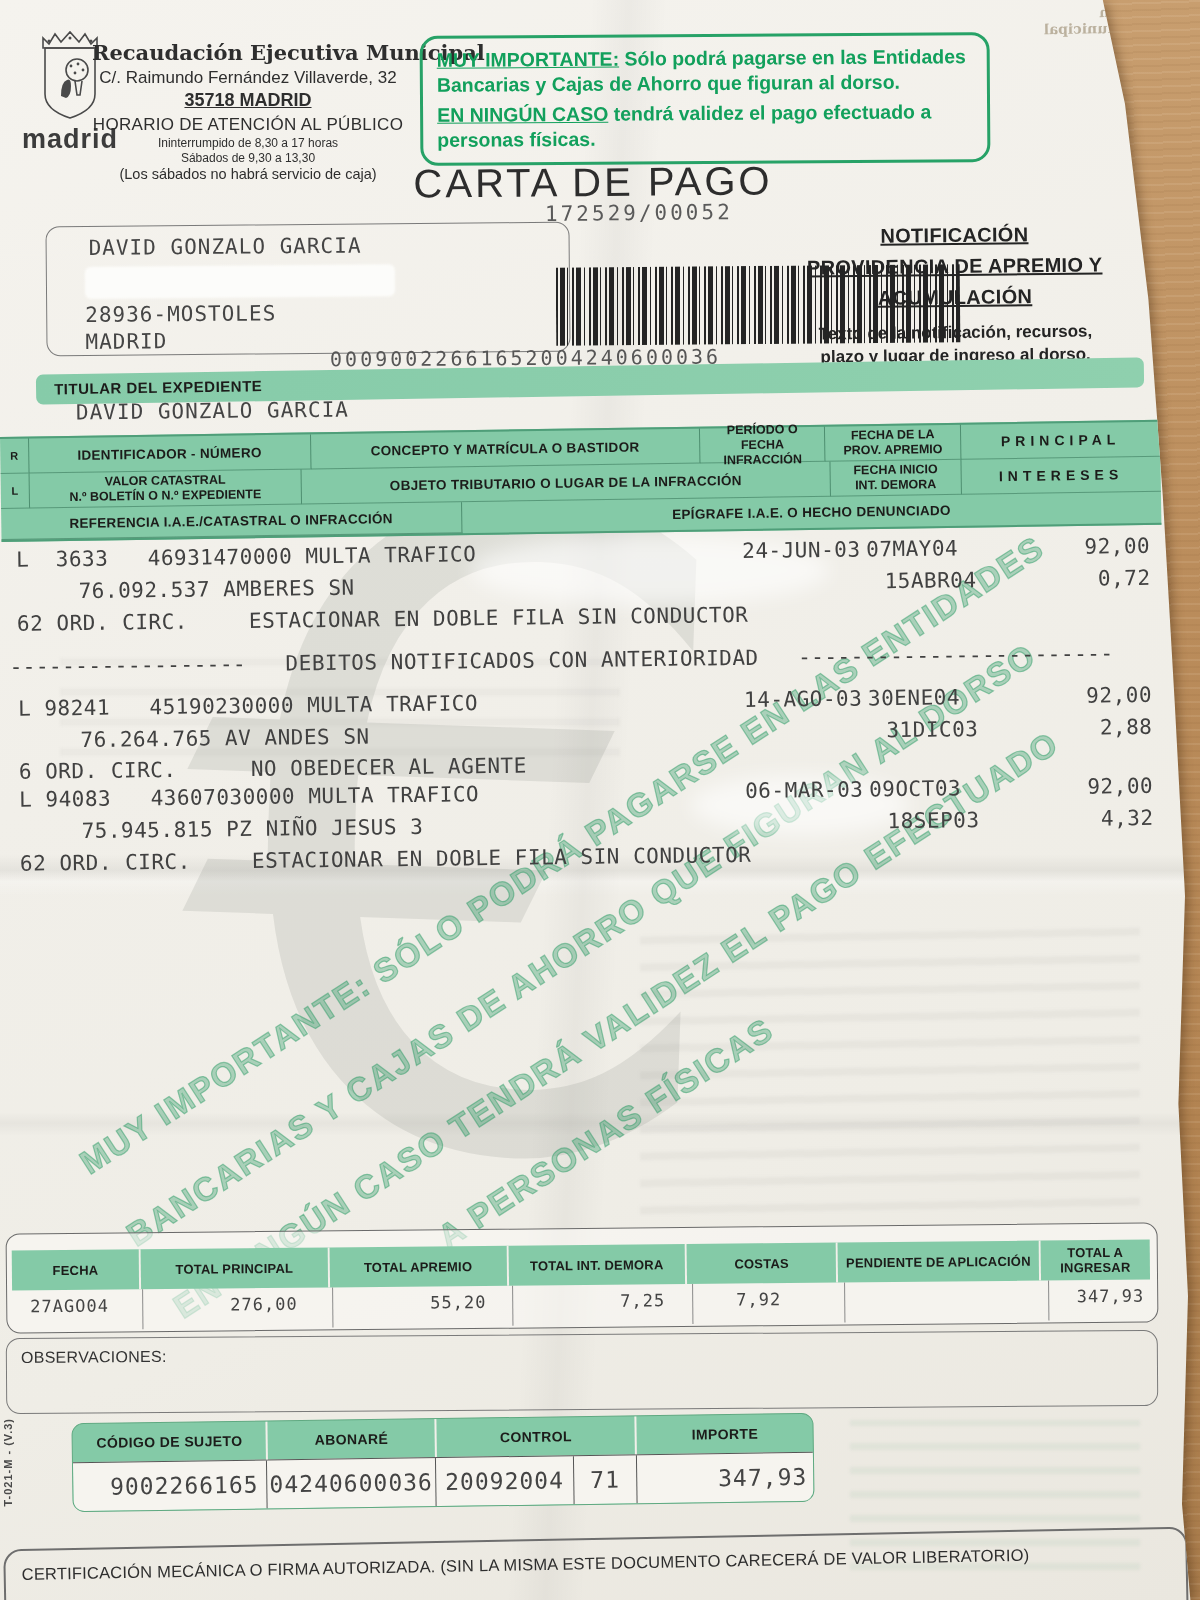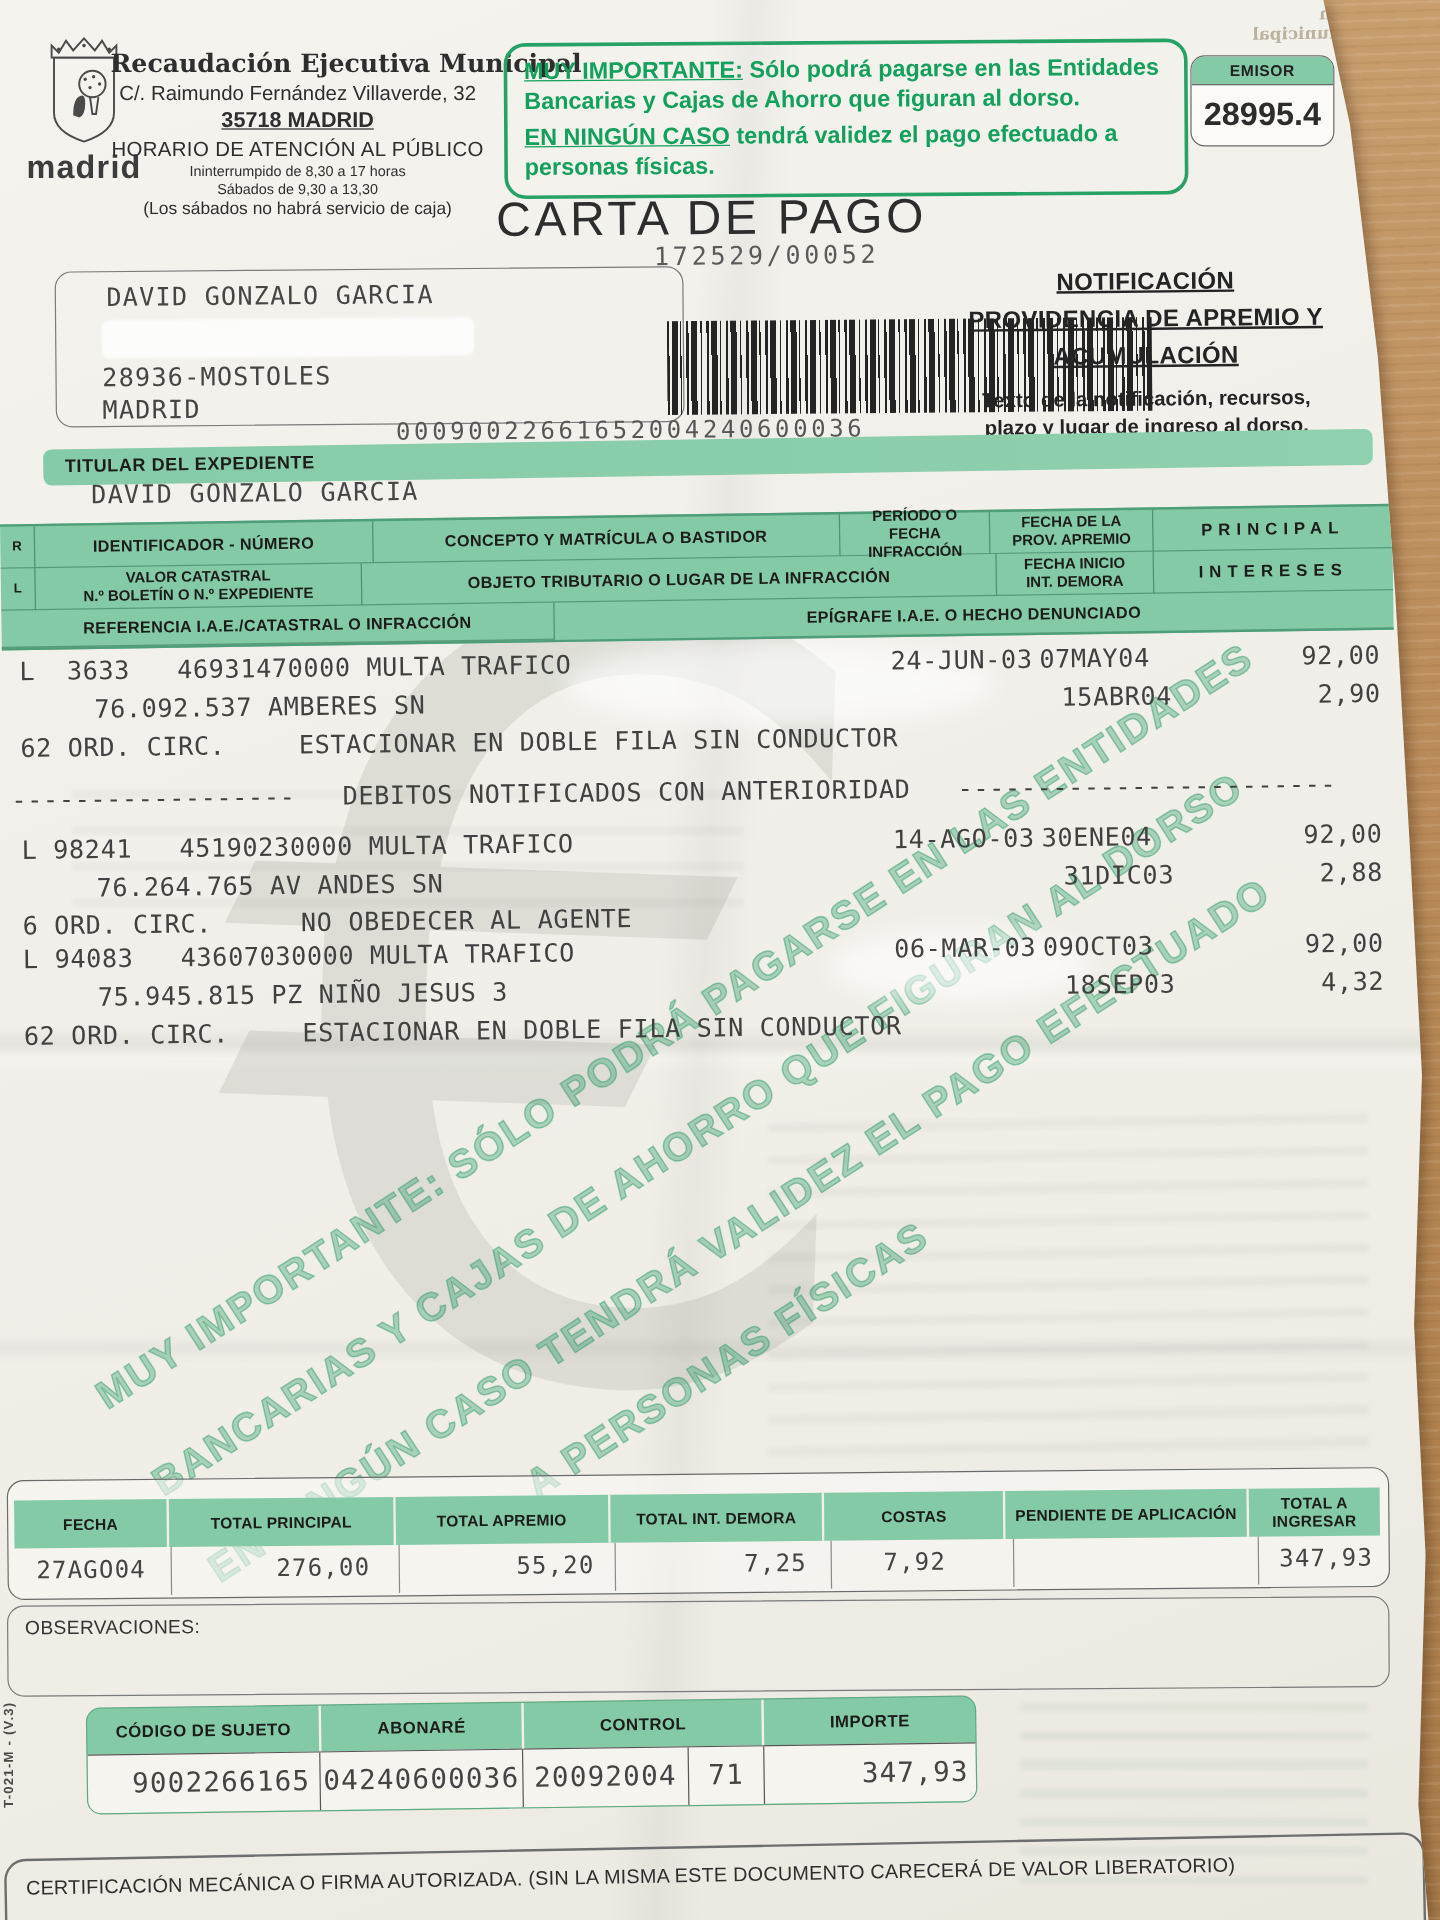--- a/index.html
+++ b/index.html
@@ -101,21 +101,21 @@
     background:repeating-linear-gradient(0deg,rgba(60,140,100,.07) 0 7px,rgba(0,0,0,0) 7px 24px);}
   #mirror-org{left:1030px;top:4px;width:170px;transform:scaleX(-1) rotate(1deg);
     font-family:"DejaVu Serif",serif;font-weight:bold;font-size:14px;color:#8d7c5f;opacity:.55;}
   .glare{position:absolute;background:rgba(255,255,255,.6);filter:blur(10px);border-radius:50%;}
   
   #totals{left:6px;top:1228px;width:1150px;height:98px;border:1.5px solid #6a6a6a;border-radius:14px;transform:rotate(-.55deg);background:rgba(250,249,245,.6);}
   #totals-head{position:absolute;left:5px;top:16px;width:1138px;height:40px;display:flex;}
   .tcell{background:#84caa7;border-right:2px solid #f2f0ea;display:flex;align-items:center;justify-content:center;
     font-size:13px;font-weight:bold;color:#1c1c1a;letter-spacing:.2px;text-align:center;}
   #totals-vals{position:absolute;left:5px;top:56px;width:1138px;height:40px;}
-  .tv{position:absolute;top:6px;font-family:"DejaVu Sans Mono",monospace;font-size:20px;color:#444;letter-spacing:1px;}
+  .tv{position:absolute;top:6px;font-family:"DejaVu Sans Mono",monospace;font-size:17px;color:#444;letter-spacing:1px;}
   .tsep{position:absolute;top:0;height:40px;border-left:1px solid #8a8a8a;}
   
   #obs{left:6px;top:1334px;width:1150px;height:74px;border:1.5px solid #7a7a7a;border-radius:14px;transform:rotate(-.4deg);}
   #obs-label{position:absolute;left:14px;top:10px;font-size:16px;color:#333;letter-spacing:.3px;}
   
   #paytable{left:72px;top:1418px;width:740px;border-radius:12px;background:#84caa7;padding:0;transform:rotate(-.8deg);overflow:hidden;border:1px solid #5fa981;}
   #pay-head{display:flex;height:38px;}
   .pcell{border-right:2px solid #f2f0ea;display:flex;align-items:center;justify-content:center;font-size:14px;font-weight:bold;color:#1c1c1a;letter-spacing:.4px;}
   #pay-vals{display:flex;height:48px;background:#f6f4ef;border-top:1.5px solid #555;}
   .pv{border-right:1.5px solid #555;display:flex;align-items:center;font-family:"DejaVu Sans Mono",monospace;font-size:23px;color:#444;letter-spacing:1px;}
@@ -176,24 +176,20 @@
     <div class="org-line">Ininterrumpido de 8,30 a 17 horas</div>
     <div class="org-line">Sábados de 9,30 a 13,30</div>
     <div class="org-line-sm">(Los sábados no habrá servicio de caja)</div>
   </div>
 
   <div class="np" id="important-box">
     <p><span class="u">MUY IMPORTANTE:</span><span> Sólo podrá pagarse en las Entidades Bancarias y Cajas de Ahorro que figuran al dorso.</span></p>
     <p><span class="u">EN NINGÚN CASO</span><span> tendrá validez el pago efectuado a personas físicas.</span></p>
   </div>
 
-  <div class="np" id="emisor-box">
-    <div id="emisor-head">EMISOR</div>
-    <div id="emisor-val">28995.4</div>
-  </div>
 
   <div class="np" id="carta-title">CARTA DE PAGO</div>
   <div class="np dot" id="carta-num">172529/00052</div>
 
   <div class="np" id="recipient-box">
     <div class="np dot" id="rec-name">DAVID GONZALO GARCIA</div>
     <div class="np" id="rec-redact"></div>
     <div class="np dot" id="rec-city">28936-MOSTOLES</div>
     <div class="np dot" id="rec-region">MADRID</div>
   </div>
@@ -248,21 +244,21 @@
     </div>
   </div>
 
   <div class="np" id="charges">
     <span class="cl" style="left:16px;top:8px;">L  3633   46931470000 MULTA TRAFICO</span>
     <span class="cl" style="left:742px;top:8px;">24-JUN-03</span>
     <span class="cl" style="left:866px;top:8px;">07MAY04</span>
     <span class="cl amt" style="top:8px;">92,00</span>
     <span class="cl" style="left:78px;top:40px;">76.092.537 AMBERES SN</span>
     <span class="cl" style="left:884px;top:40px;">15ABR04</span>
-    <span class="cl amt" style="top:40px;">2,90</span>
+    <span class="cl amt" style="top:40px;">0,72</span>
     <span class="cl" style="left:16px;top:72px;">62 ORD. CIRC.</span>
     <span class="cl" style="left:248px;top:72px;">ESTACIONAR EN DOBLE FILA SIN CONDUCTOR</span>
 
     <span class="cl" style="left:8px;top:115px;">------------------   DEBITOS NOTIFICADOS CON ANTERIORIDAD   ------------------------</span>
 
     <span class="cl" style="left:16px;top:157px;">L 98241   45190230000 MULTA TRAFICO</span>
     <span class="cl" style="left:742px;top:157px;">14-AGO-03</span>
     <span class="cl" style="left:866px;top:157px;">30ENE04</span>
     <span class="cl amt" style="top:157px;">92,00</span>
     <span class="cl" style="left:78px;top:189px;">76.264.765 AV ANDES SN</span>

